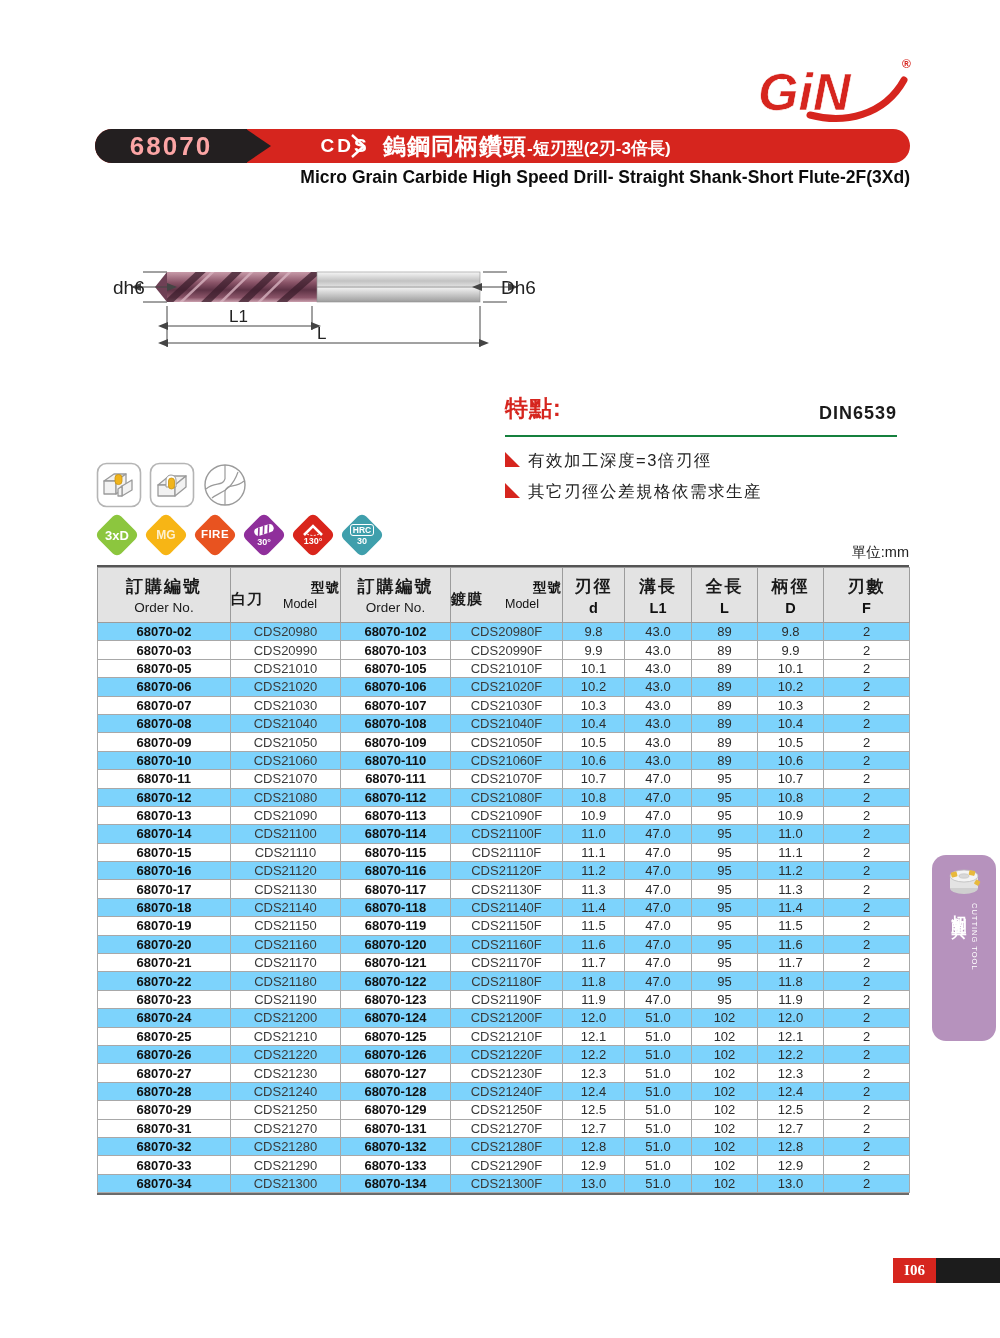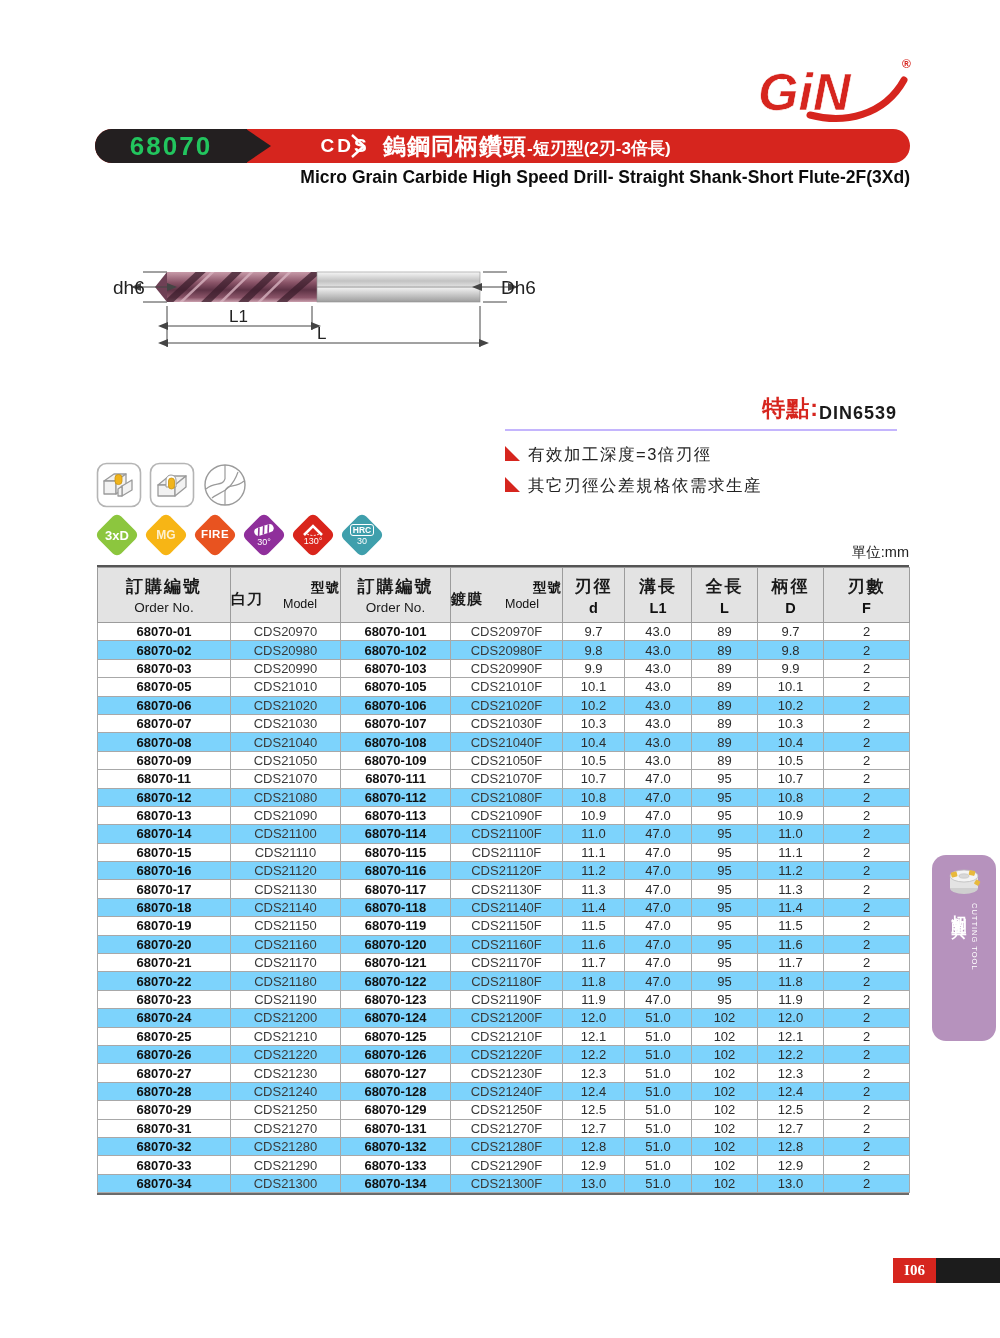--- a/index.html
+++ b/index.html
@@ -6,40 +6,40 @@
   body{width:1000px;height:1338px;position:relative;background:#fff;
        font-family:"Liberation Sans",sans-serif;color:#111;overflow:hidden;}
 
   
   .logo{position:absolute;left:752px;top:52px;width:168px;height:78px;}
 
   
   .title-bar{position:absolute;left:95px;top:129px;width:815px;height:34px;
              background:#d6251e;border-radius:17px;}
   .num-box{position:absolute;left:0;top:0;width:152px;height:34px;background:#231f20;
-           border-radius:17px 0 0 17px;color:#22c55e;font-size:26px;font-weight:bold;
+           border-radius:17px 0 0 17px;color:#fca5a5;font-size:26px;font-weight:bold;
            text-align:center;line-height:34px;letter-spacing:2px;}
   .num-arrow{position:absolute;left:151px;top:0;width:25px;height:34px;background:#231f20;
              clip-path:polygon(0 0,100% 50%,0 100%);}
   .cds{position:absolute;left:195px;top:0;width:110px;text-align:center;color:#fff;
        font-weight:bold;font-size:19px;line-height:34px;letter-spacing:3px;}
   .bar-chev{position:absolute;left:252px;top:4px;}
   .bar-title{position:absolute;left:288px;top:0;line-height:34px;color:#fff;white-space:nowrap;}
   .bar-title .t-main{font-size:23px;font-weight:bold;letter-spacing:1px;}
   .bar-title .t-sub{font-size:17px;font-weight:bold;}
   .subtitle{position:absolute;left:95px;top:167px;width:815px;text-align:right;
             font-size:17.5px;font-weight:bold;color:#0d0d0d;}
 
   
   .diagram{position:absolute;left:95px;top:250px;width:440px;height:105px;}
 
   
   .features{position:absolute;left:505px;top:393px;width:392px;}
-  .feat-row{display:flex;justify-content:flex-end;align-items:flex-end;
-            border-bottom:2px solid #c4b5fd;padding-bottom:5px;}
+  .feat-row{display:flex;justify-content:space-between;align-items:flex-end;
+            border-bottom:2px solid #15803d;padding-bottom:11px;}
   .feat-head{font-size:23px;font-weight:bold;color:#d6251e;letter-spacing:1px;}
   .feat-std{font-size:18px;font-weight:bold;color:#1a1a1a;letter-spacing:1px;}
   .bullets{margin-top:13px;}
   .bullet{display:flex;align-items:flex-start;margin-bottom:9px;}
   .tri{width:0;height:0;border-bottom:15px solid #d6251e;border-right:15px solid transparent;
        margin:2px 8px 0 0;flex:0 0 auto;}
   .bullet-text{font-size:16.5px;color:#222;letter-spacing:1.5px;}
 
   
   .app-icons{position:absolute;left:96px;top:462px;display:flex;gap:7px;align-items:center;}
@@ -47,21 +47,21 @@
   
   .diamonds{position:absolute;left:94px;top:512px;display:flex;}
   .dia{width:46px;height:46px;position:relative;margin-right:3px;}
   .dia-sq{position:absolute;left:7px;top:7px;width:32px;height:32px;border-radius:6px;
           transform:rotate(45deg);}
   .dia-content{position:absolute;inset:0;display:flex;flex-direction:column;align-items:center;
                justify-content:center;color:#fff;z-index:1;line-height:1;}
   .dia-t1{font-size:13px;font-weight:bold;}
   .dia-t1.mg{opacity:.8;font-size:12px;}
   .dia-t1.fire{font-size:11.5px;letter-spacing:.5px;}
-  .dia-small{font-size:9px;font-weight:normal;margin-top:1px;}
+  .dia-small{font-size:9px;font-weight:bold;margin-top:1px;}
   .hrc-box{font-size:8.5px;font-weight:bold;border:1px solid #fff;border-radius:3px;
            padding:0 2px;line-height:10px;}
 
   
   .unit-note{position:absolute;left:95px;top:543px;width:814px;text-align:right;
              font-size:14.5px;color:#222;}
 
   
   .spec-table-wrap{position:absolute;left:97px;top:565px;width:812px;
                    border-top:2px solid #555;border-bottom:2px solid #6b6b6b;}
@@ -354,31 +354,20 @@
             <div class="hz">柄徑</div>
             <div class="hs">D</div>
           </th>
           <th>
             <div class="hz">刃數</div>
             <div class="hs">F</div>
           </th>
         </tr>
       </thead>
     <tbody>
-        <tr>
-          <td class="c-order">68070-01</td>
-          <td class="c-model">CDS20970</td>
-          <td class="c-order">68070-101</td>
-          <td class="c-model">CDS20970F</td>
-          <td class="c-num">9.7</td>
-          <td class="c-num">43.0</td>
-          <td class="c-num">89</td>
-          <td class="c-num">9.7</td>
-          <td class="c-num">2</td>
-        </tr>
         <tr class="alt">
           <td class="c-order">68070-02</td>
           <td class="c-model">CDS20980</td>
           <td class="c-order">68070-102</td>
           <td class="c-model">CDS20980F</td>
           <td class="c-num">9.8</td>
           <td class="c-num">43.0</td>
           <td class="c-num">89</td>
           <td class="c-num">9.8</td>
           <td class="c-num">2</td>
@@ -440,20 +429,31 @@
         </tr>
         <tr>
           <td class="c-order">68070-09</td>
           <td class="c-model">CDS21050</td>
           <td class="c-order">68070-109</td>
           <td class="c-model">CDS21050F</td>
           <td class="c-num">10.5</td>
           <td class="c-num">43.0</td>
           <td class="c-num">89</td>
           <td class="c-num">10.5</td>
+          <td class="c-num">2</td>
+        </tr>
+        <tr class="alt">
+          <td class="c-order">68070-10</td>
+          <td class="c-model">CDS21060</td>
+          <td class="c-order">68070-110</td>
+          <td class="c-model">CDS21060F</td>
+          <td class="c-num">10.6</td>
+          <td class="c-num">43.0</td>
+          <td class="c-num">89</td>
+          <td class="c-num">10.6</td>
           <td class="c-num">2</td>
         </tr>
         <tr>
           <td class="c-order">68070-11</td>
           <td class="c-model">CDS21070</td>
           <td class="c-order">68070-111</td>
           <td class="c-model">CDS21070F</td>
           <td class="c-num">10.7</td>
           <td class="c-num">47.0</td>
           <td class="c-num">95</td>

